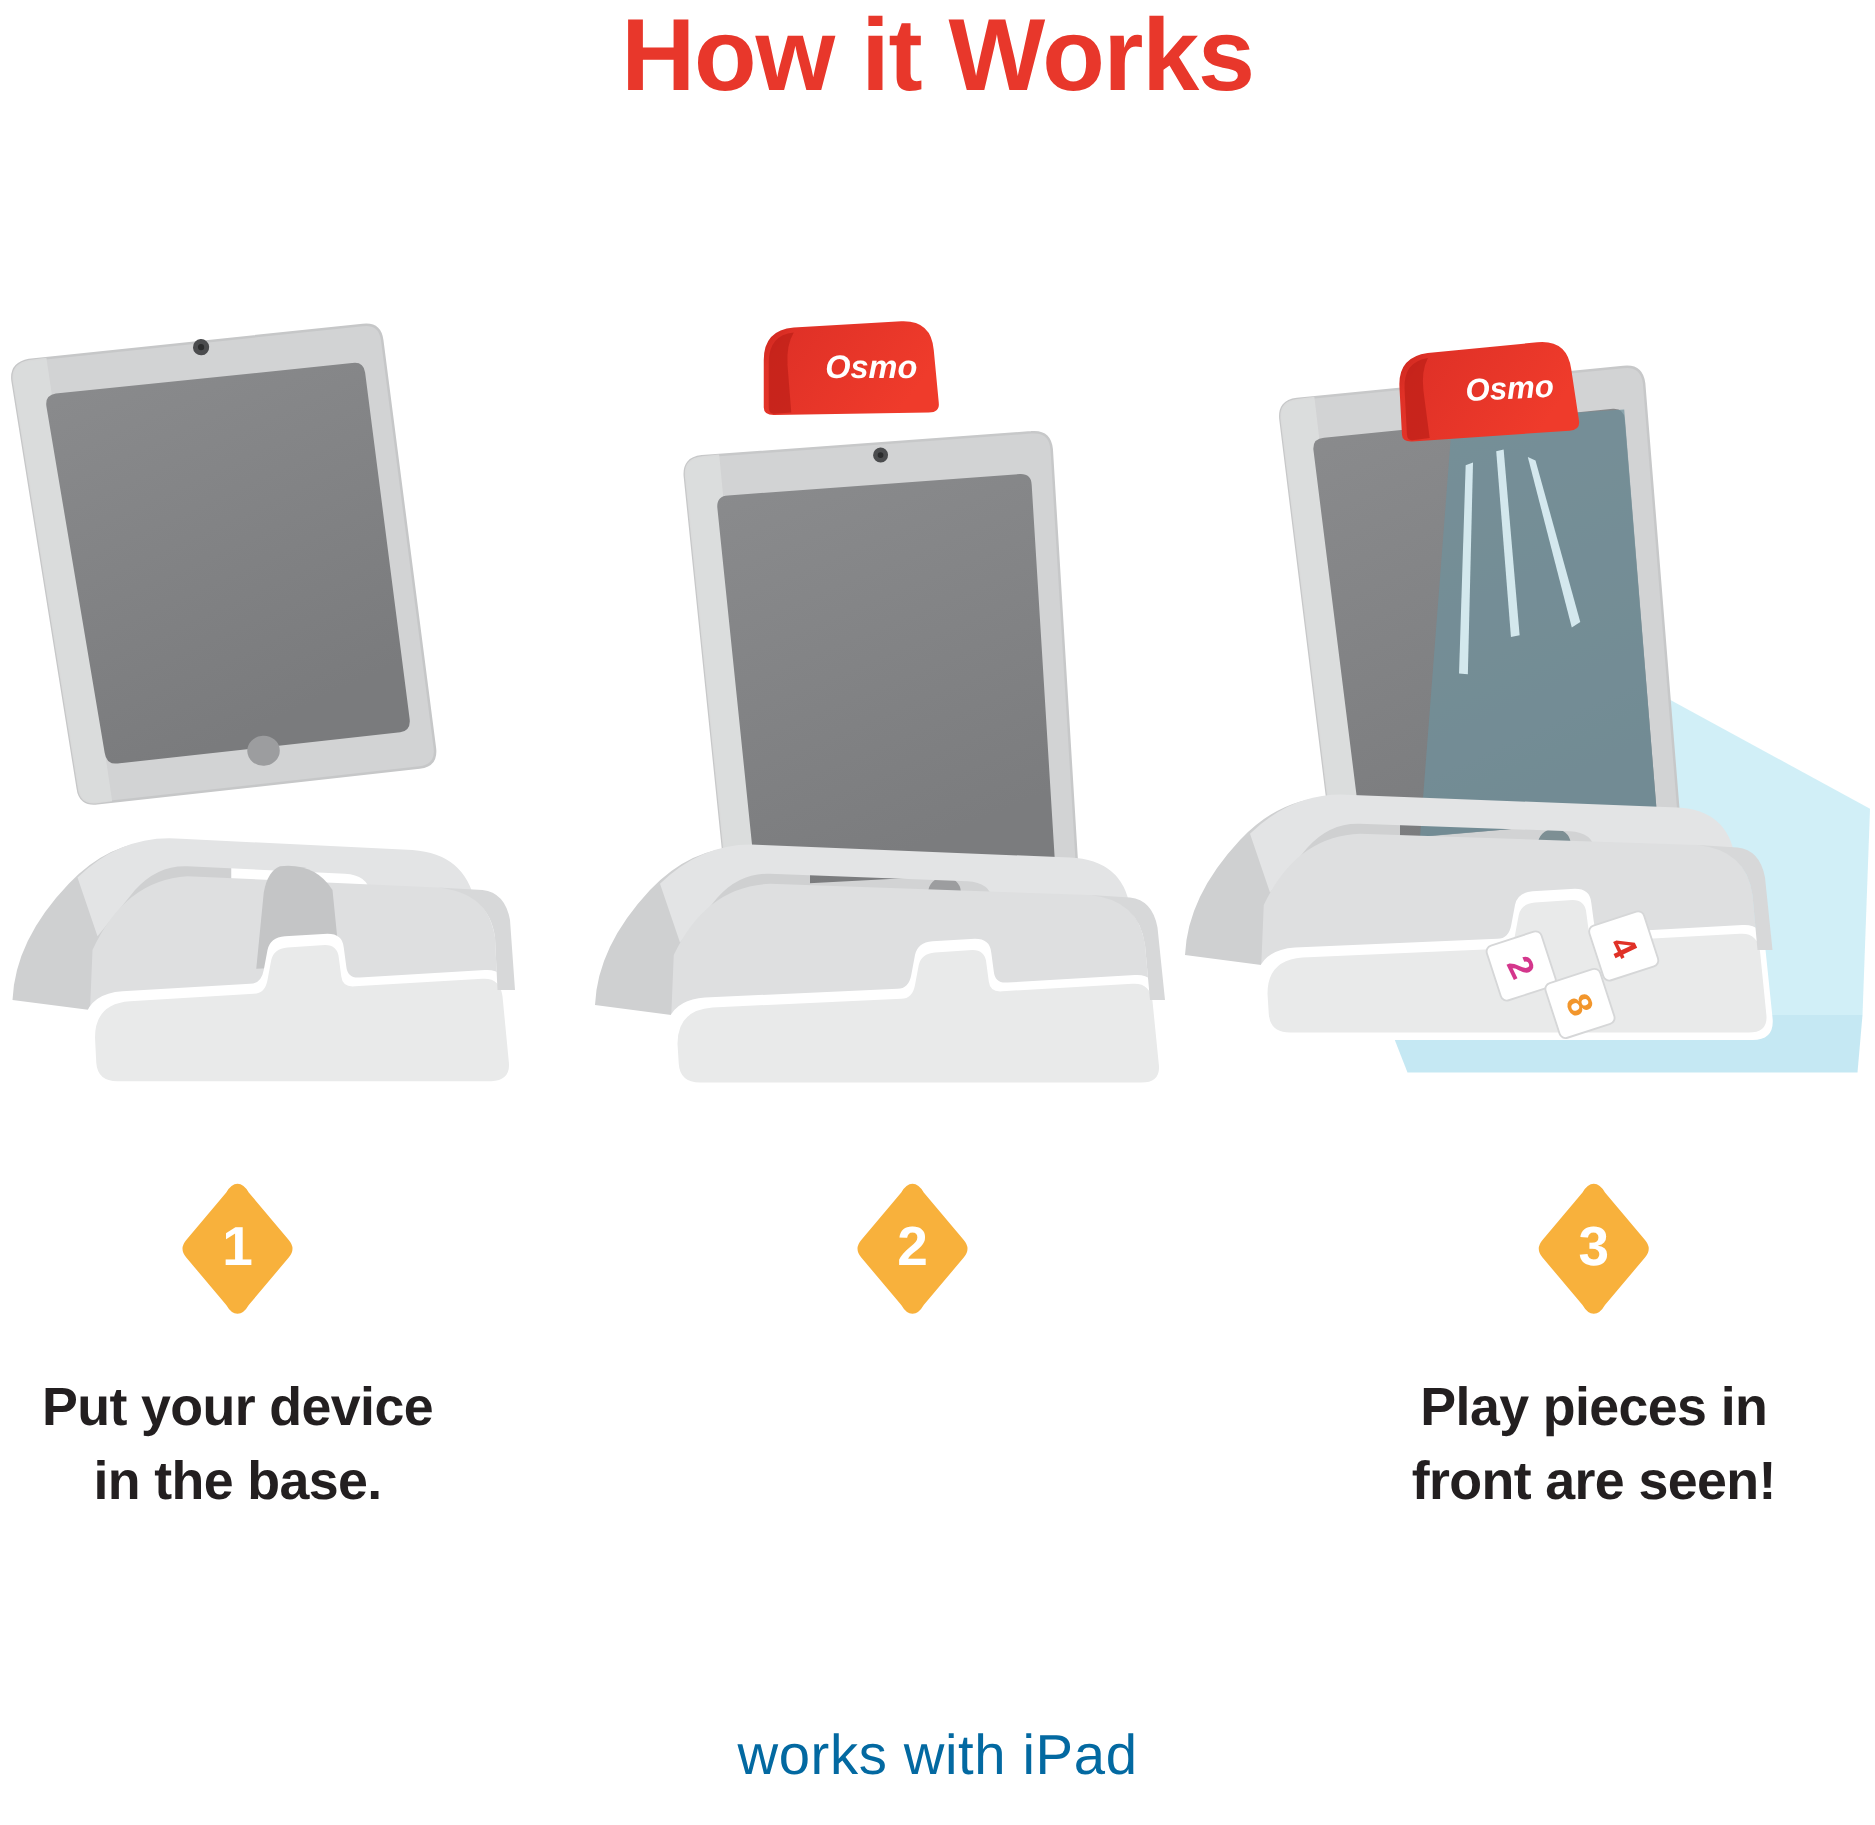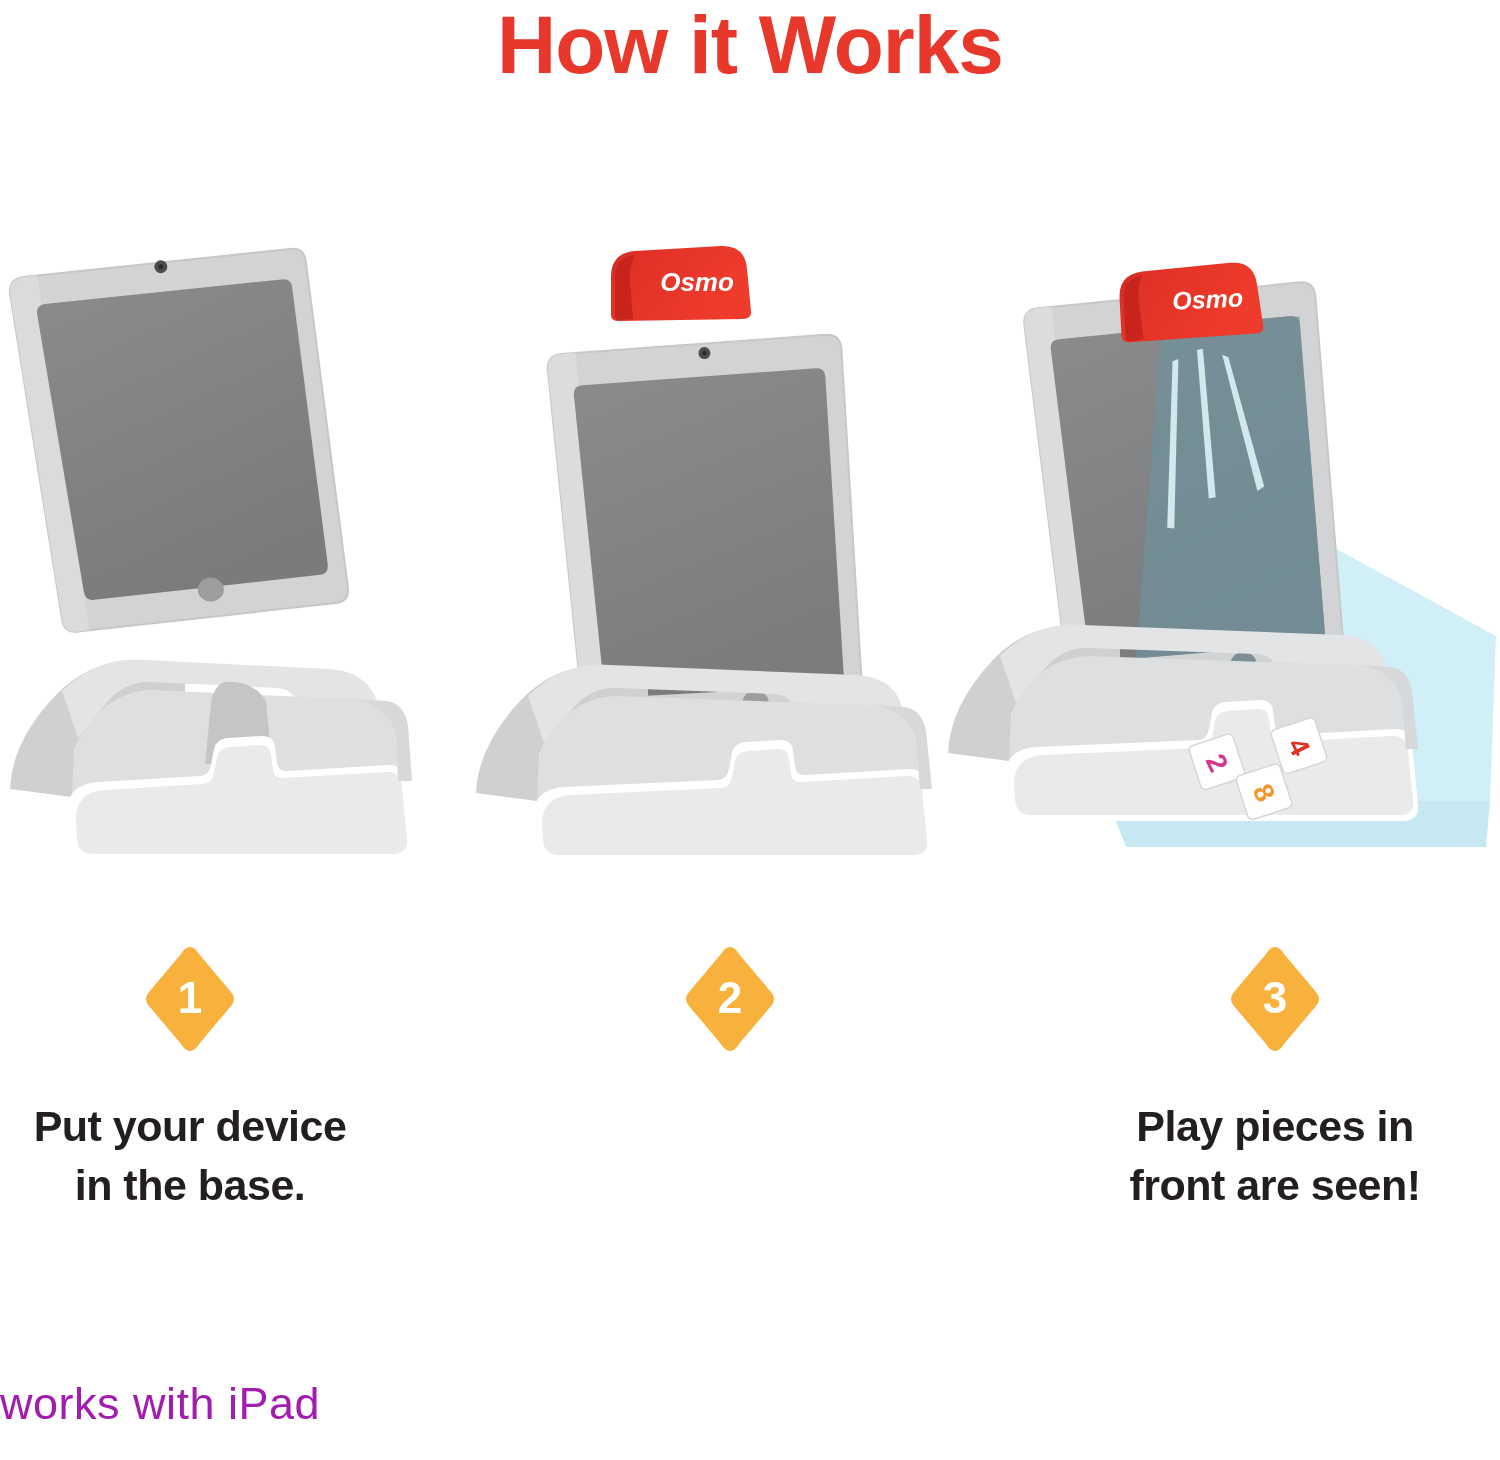--- a/index.html
+++ b/index.html
@@ -28,21 +28,21 @@
     font-size: 82px;
     font-weight: bold;
     letter-spacing: -1px;
     color: #e8372b;
     line-height: 1.0;
   }
 
   
   .panels {
     position: absolute;
-    top: 241px;
+    top: 252px;
     left: 0;
     width: 1500px;
     height: 620px;
   }
   .panel {
     position: absolute;
     top: 0;
     height: 620px;
   }
   .panel-1 { left: 0px;    width: 440px; }
@@ -101,24 +101,24 @@
     letter-spacing: -0.5px;
     white-space: pre-line;
   }
 
   
   .footer {
     position: absolute;
     top: 1378px;
     left: 0;
     width: 1500px;
-    text-align: left;
+    text-align: center;
     font-size: 45px;
     font-weight: 300;
-    color: #a21caf;
+    color: #0369a1;
     letter-spacing: 0.5px;
   }
 </style>
 </head>
 <body>
 
 <div class="page">
 
   <div class="title">How it Works</div>
 

